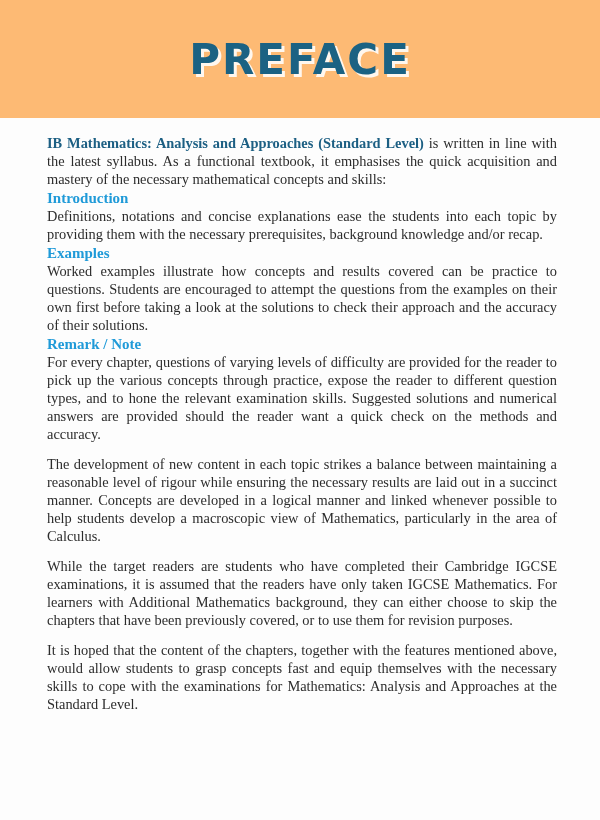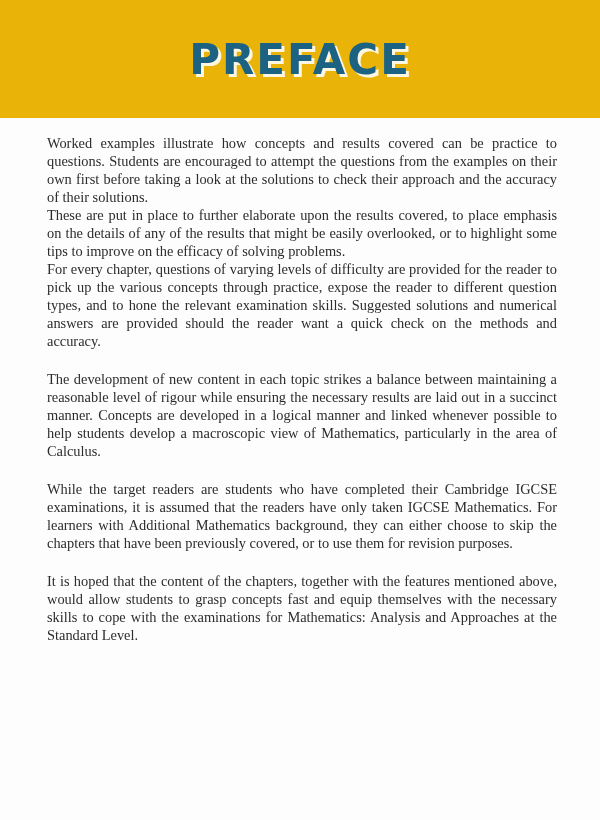--- a/index.html
+++ b/index.html
@@ -6,21 +6,21 @@
   body {
     width: 600px; height: 820px;
     background: #fdfdfd;
     overflow: hidden;
     font-family: "Liberation Serif", serif;
   }
   .page { width: 600px; height: 820px; position: relative; background: #fdfdfd; }
 
   .banner {
     width: 600px; height: 118px;
-    background: #eab308;
+    background: #fdba74;
     display: flex; align-items: center; justify-content: center;
   }
   .title {
     margin: 0;
     font-family: "DejaVu Sans", sans-serif;
     font-weight: bold;
     font-size: 42px;
     letter-spacing: 2px;
     color: #1b6283;
     text-shadow: 3px 3px 0 rgba(255,255,255,0.88);
@@ -36,41 +36,47 @@
     margin: 0;
   }
   .shead {
     font-size: 15px;
     line-height: 18px;
     font-weight: bold;
     color: #1f9ad8;
     margin: 1px 0 0 0;
   }
   .lead-bold { color: #1c5f83; font-weight: bold; }
-  .gap { margin-top: 20px; }
+  .gap { margin-top: 12px; }
 </style>
 </head>
 <body>
 
 <div class="page">
 
   <header class="banner">
     <h1 class="title">PREFACE</h1>
   </header>
 
   <main class="content">
 
-
+    <p class="par"><b class="lead-bold">IB Mathematics: Analysis and Approaches (Standard Level)</b><span> is written in line with the latest syllabus. As a functional textbook, it emphasises the quick acquisition and mastery of the necessary mathematical concepts and skills:</span></p>
 
     <section>
+      <h3 class="shead">Introduction</h3>
+      <p class="par">Definitions, notations and concise explanations ease the students into each topic by providing them with the necessary prerequisites, background knowledge and/or recap.</p>
+    </section>
+
+    <section>
+      <h3 class="shead">Examples</h3>
       <p class="par">Worked examples illustrate how concepts and results covered can be practice to questions. Students are encouraged to attempt the questions from the examples on their own first before taking a look at the solutions to check their approach and the accuracy of their solutions.</p>
     </section>
 
     <section>
-      <p class="par">These are put in place to further elaborate upon the results covered, to place emphasis on the details of any of the results that might be easily overlooked, or to highlight some tips to improve on the efficacy of solving problems.</p>
+      <h3 class="shead">Remark / Note</h3>
     </section>
 
     <section>
     </section>
 
     <section>
       <p class="par">For every chapter, questions of varying levels of difficulty are provided for the reader to pick up the various concepts through practice, expose the reader to different question types, and to hone the relevant examination skills. Suggested solutions and numerical answers are provided should the reader want a quick check on the methods and accuracy.</p>
     </section>
 
     <p class="par gap">The development of new content in each topic strikes a balance between maintaining a reasonable level of rigour while ensuring the necessary results are laid out in a succinct manner. Concepts are developed in a logical manner and linked whenever possible to help students develop a macroscopic view of Mathematics, particularly in the area of Calculus.</p>

